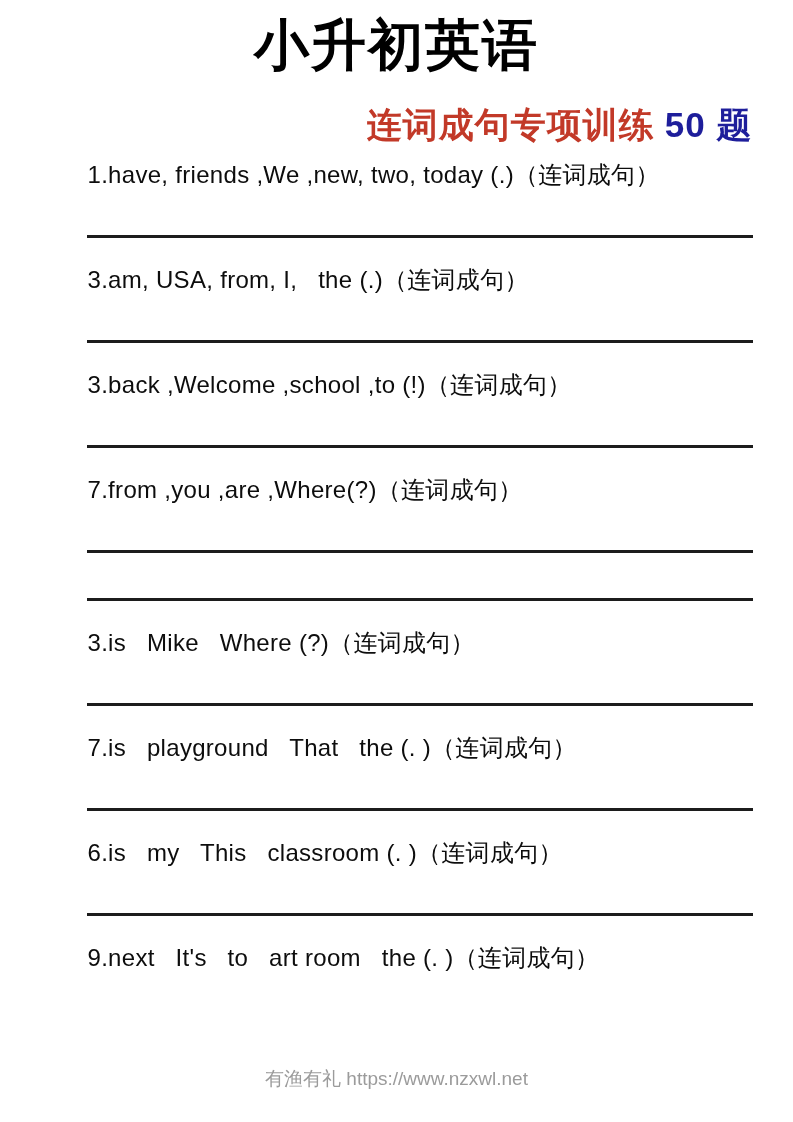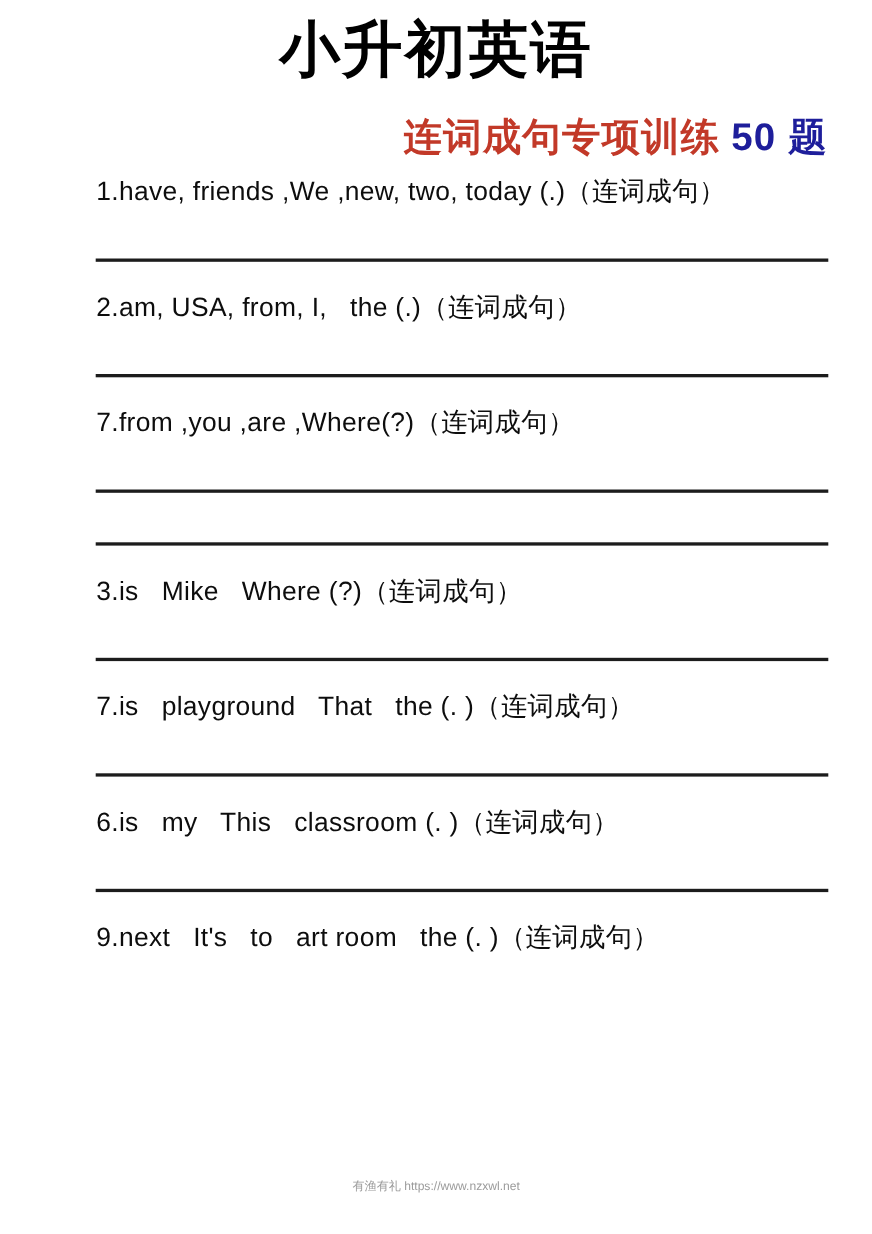--- a/index.html
+++ b/index.html
@@ -56,21 +56,21 @@
     height: 0;
     border-top: 3px solid #1c1c1c;
     margin: 45px 0 0 46px;
   }
   .footer {
     position: absolute;
     left: 0;
     right: 0;
     bottom: 32px;
     text-align: center;
-    font-size: 11px;
+    font-size: 19px;
     line-height: 22px;
     color: #9b9b9b;
     font-weight: normal;
   }
 </style>
 </head>
 <body>
 
 <div class="page">
 
@@ -81,24 +81,28 @@
   </div>
 
   <div class="questions">
 
     <div class="q-block">
       <div class="q-text">1.have, friends ,We ,new, two, today (.)（连词成句）</div>
       <div class="a-line"></div>
     </div>
 
     <div class="q-block">
-      <div class="q-text">2.am, USA, from, I,   the (.)（连词成句）</div>
+      <div class="q-text">3.am, USA, from, I,   the (.)（连词成句）</div>
       <div class="a-line"></div>
     </div>
 
+    <div class="q-block">
+      <div class="q-text">3.back ,Welcome ,school ,to (!)（连词成句）</div>
+      <div class="a-line"></div>
+    </div>
 
     <div class="q-block">
       <div class="q-text">7.from ,you ,are ,Where(?)（连词成句）</div>
       <div class="a-line"></div>
     </div>
 
     <div class="q-block">
       <div class="a-line"></div>
     </div>
 

